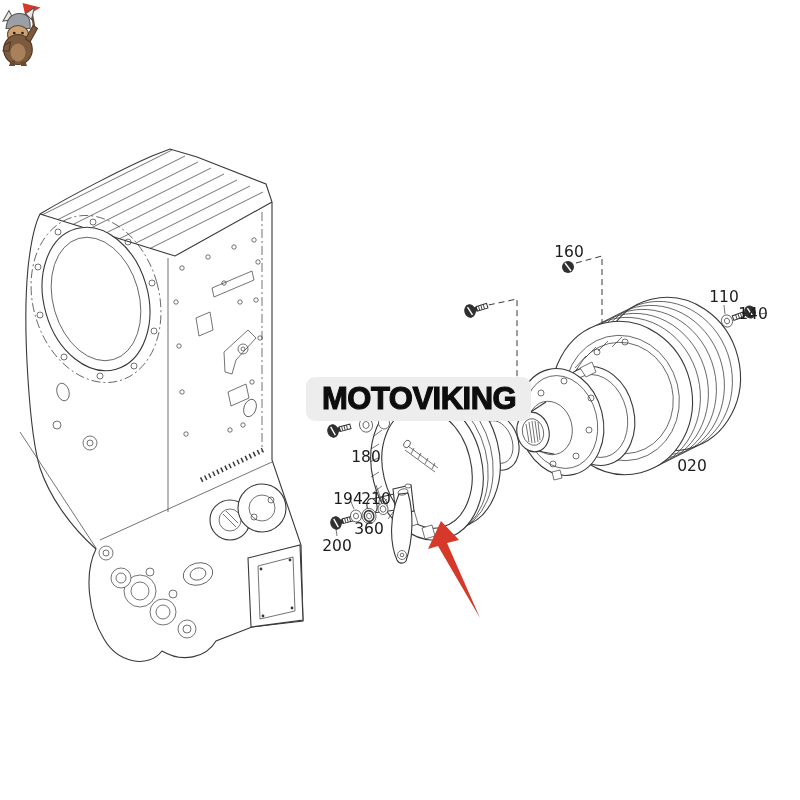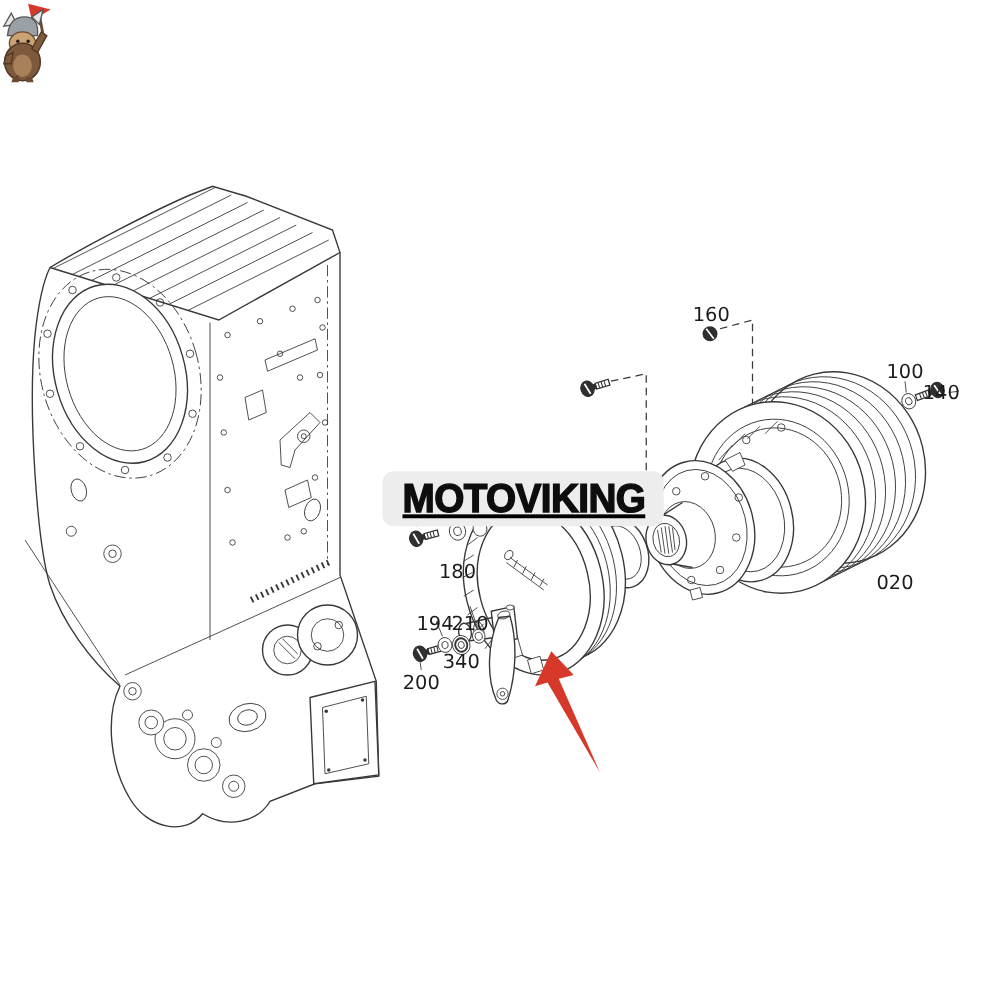--- a/index.html
+++ b/index.html
@@ -2,21 +2,21 @@
 <html><head>
 <meta charset="utf-8">
 <style>
   html,body{margin:0;padding:0;background:#fff;}
   .stage{position:relative;width:800px;height:800px;background:#fff;overflow:hidden;
          font-family:"Liberation Sans",sans-serif;}
   .stage svg{position:absolute;left:0;top:0;}
   .part-label{position:absolute;transform:translate(-50%,-50%);font-size:15.5px;color:#1b1b1b;
               font-family:"DejaVu Sans","Liberation Sans",sans-serif;white-space:nowrap;}
   .brand-bar{position:absolute;left:306px;top:377px;width:225px;height:44px;background:#ededed;
-             border-radius:9px;display:flex;align-items:center;padding-left:16px;box-sizing:border-box;text-decoration:underline;}
+             border-radius:9px;display:flex;align-items:center;padding-left:16px;box-sizing:border-box;}
   .brand-text{font-size:31px;font-weight:bold;letter-spacing:-0.5px;color:#0d0d0d;
               -webkit-text-stroke:1.1px #0d0d0d;transform:scaleY(1.04);}
   .mascot{position:absolute;left:268px;top:356px;width:54px;height:66px;}
   .ln{fill:none;stroke:#383838;stroke-width:1.1;}
   .lnt{fill:none;stroke:#383838;stroke-width:0.7;}
   .wh{fill:#ffffff;stroke:#383838;stroke-width:1.1;}
   .wht{fill:#ffffff;stroke:#383838;stroke-width:0.7;}
   .dash{fill:none;stroke:#383838;stroke-width:1;stroke-dasharray:6 4;}
   .dashdot{fill:none;stroke:#383838;stroke-width:0.7;stroke-dasharray:9 3 2 3;}
 </style>
@@ -286,27 +286,27 @@
 
     <line class="lnt" x1="349" y1="497" x2="354" y2="509"></line>
     <line class="lnt" x1="376" y1="485" x2="382" y2="502"></line>
     <line class="lnt" x1="337" y1="536" x2="336" y2="529"></line>
   </g>
 
   <polygon points="441,521 428,549 438,546 480,618 447,543 459,540" fill="#d6382a"></polygon>
 </svg>
 
 <div class="part-label" style="left:569px;top:252px;">160</div>
-<div class="part-label" style="left:724px;top:297px;">100</div>
+<div class="part-label" style="left:724px;top:297px;">110</div>
 <div class="part-label" style="left:753px;top:314px;">140</div>
-<div class="part-label" style="left:716px;top:466px;">020</div>
+<div class="part-label" style="left:692px;top:466px;">020</div>
 <div class="part-label" style="left:366px;top:457px;">180</div>
 <div class="part-label" style="left:376px;top:499px;">210</div>
 <div class="part-label" style="left:348px;top:489px;margin-top:10px;">194</div>
-<div class="part-label" style="left:369px;top:529px;">340</div>
+<div class="part-label" style="left:369px;top:529px;">360</div>
 <div class="part-label" style="left:337px;top:546px;">200</div>
 
 <div class="brand-bar">
   <span class="brand-text">MOTOVIKING</span>
 </div>
 <svg class="mascot" viewBox="0 0 36 44">
   <line x1="21" y1="8" x2="23" y2="19" stroke="#6b4a2e" stroke-width="1.5"></line>
   <polygon points="15,2 27,5 17,11" fill="#d6382a"></polygon>
   <polygon points="2,14 6,7 9,13" fill="#e8e8e8" stroke="#555" stroke-width="0.7"></polygon>
   <polygon points="17,9 23,5 21,13" fill="#e8e8e8" stroke="#555" stroke-width="0.7"></polygon>

